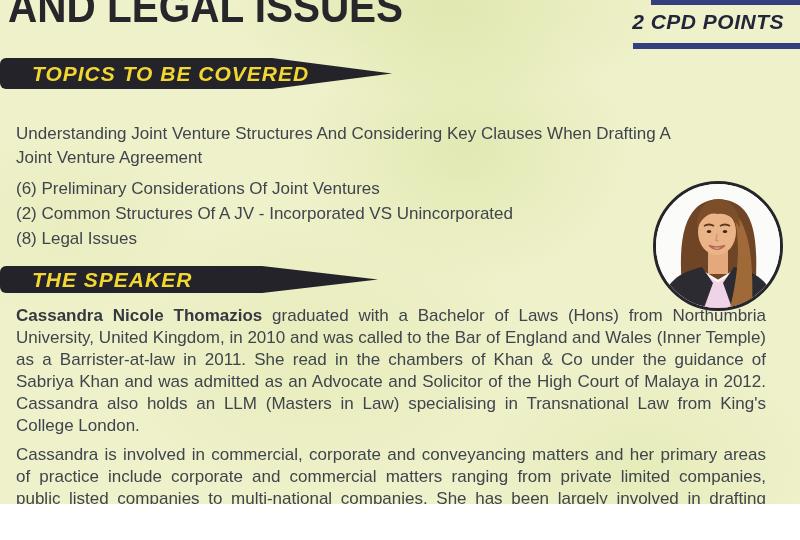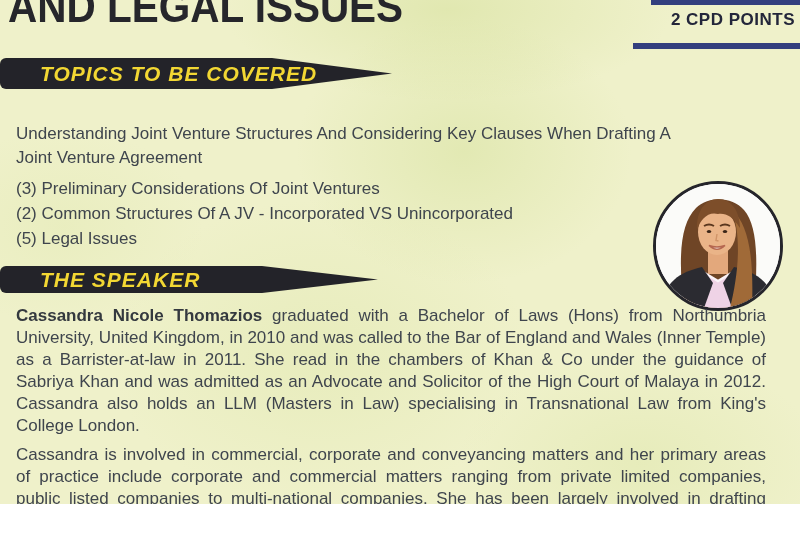--- a/index.html
+++ b/index.html
@@ -17,27 +17,27 @@
   .title {
     position:absolute; top:-15px; left:8px;
     font-size:44px; line-height:1; font-weight:800; letter-spacing:0px;
     color:#26262b; white-space:nowrap;
     transform:scaleX(.92); transform-origin:0 0;
   }
   .cpd-bar { position:absolute; background:#333f7e; height:6px; }
   .cpd-bar.top    { top:-1px; left:651px; width:149px; }
   .cpd-bar.bottom { top:43px;  left:633px; width:167px; }
   .cpd-label {
-    position:absolute; top:10px; right:5px; width:200px;
-    font-size:17px; font-weight:800; 
+    position:absolute; top:10px; right:16px; width:200px;
+    font-size:21px; font-weight:800; font-style:italic;
     color:#23263a; text-align:right; letter-spacing:.5px;
   }
   .banner {
     position:absolute; left:0; background:#232329; box-sizing:border-box;
-    display:flex; align-items:center; padding-left:40px;
+    display:flex; align-items:center; padding-left:32px;
     border-radius:6px 0 0 6px;
     color:#f2d733; font-style:italic; font-weight:800;
     font-size:21px; letter-spacing:1px; white-space:nowrap;text-align:right;
   }
   .banner.topics {
     top:58px; height:31px; width:392px;
     clip-path:polygon(0 0, 272px 0, 392px 50%, 272px 100%, 0 100%);
   }
   .banner.speaker {
     top:266px; height:27px; width:378px;
@@ -68,23 +68,23 @@
   <div class="cpd-bar top"></div>
   <div class="cpd-label">2 CPD POINTS</div>
   <div class="cpd-bar bottom"></div>
 
   <div class="banner topics">
     <span>TOPICS TO BE COVERED</span>
   </div>
 
   <div class="topics-body">
     <p class="topics-intro">Understanding Joint Venture Structures And Considering Key Clauses When Drafting A Joint Venture Agreement</p>
-    <div class="topic-item">(3) Preliminary Considerations Of Joint Ventures</div>
+    <div class="topic-item">(6) Preliminary Considerations Of Joint Ventures</div>
     <div class="topic-item">(2) Common Structures Of A JV - Incorporated VS Unincorporated</div>
-    <div class="topic-item">(5) Legal Issues</div>
+    <div class="topic-item">(8) Legal Issues</div>
   </div>
 
   <div class="photo">
     <svg viewBox="0 0 124 124" width="124" height="124">
       <rect width="124" height="124" fill="#fbfbf9"></rect>
       <path d="M28,124 C22,74 24,40 40,24 C52,12 76,12 88,26 C102,42 102,78 98,124 Z" fill="#6f4526"></path>
       <path d="M52,64 L72,64 L72,90 L52,90 Z" fill="#e3a87c"></path>
       <path d="M44,86 L62,97 L80,86 L85,124 L39,124 Z" fill="#efd3e6"></path>
       <path d="M47,88 L62,97 L77,88" stroke="#fbf4f8" stroke-width="2.5" fill="none"></path>
       <path d="M4,124 C8,98 24,88 46,83 L57,99 L48,124 Z" fill="#2b2b31"></path>

